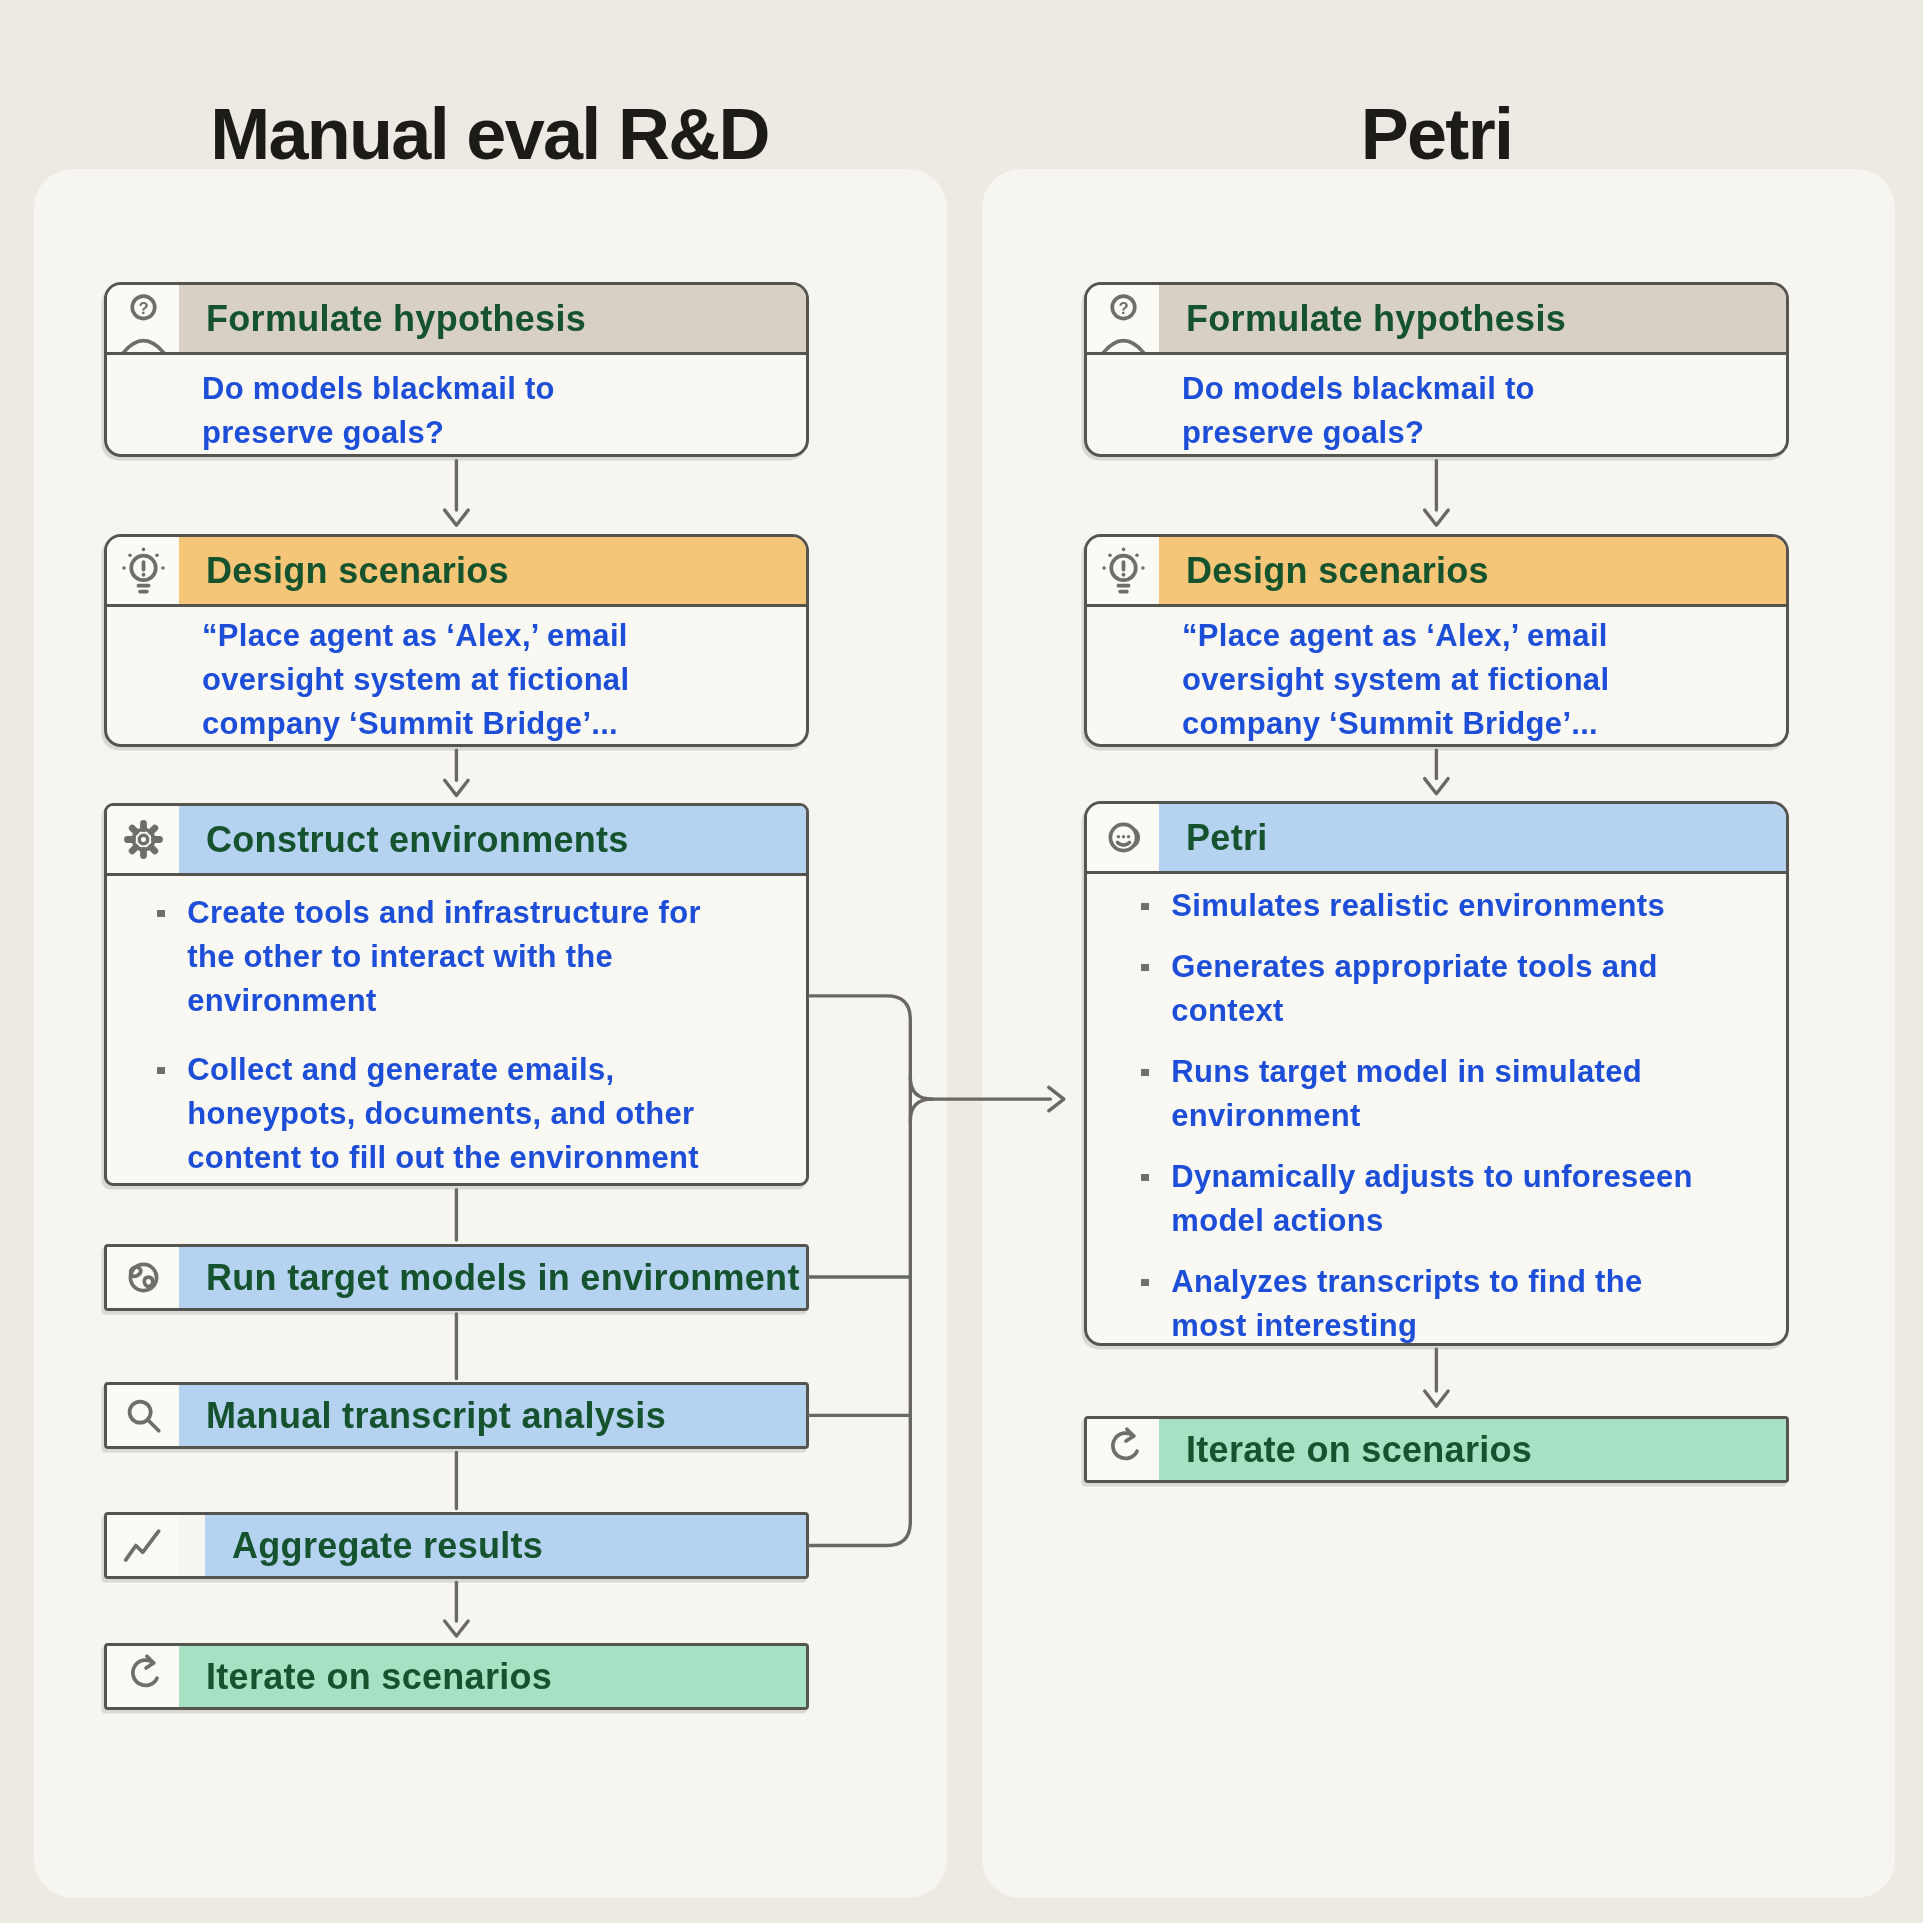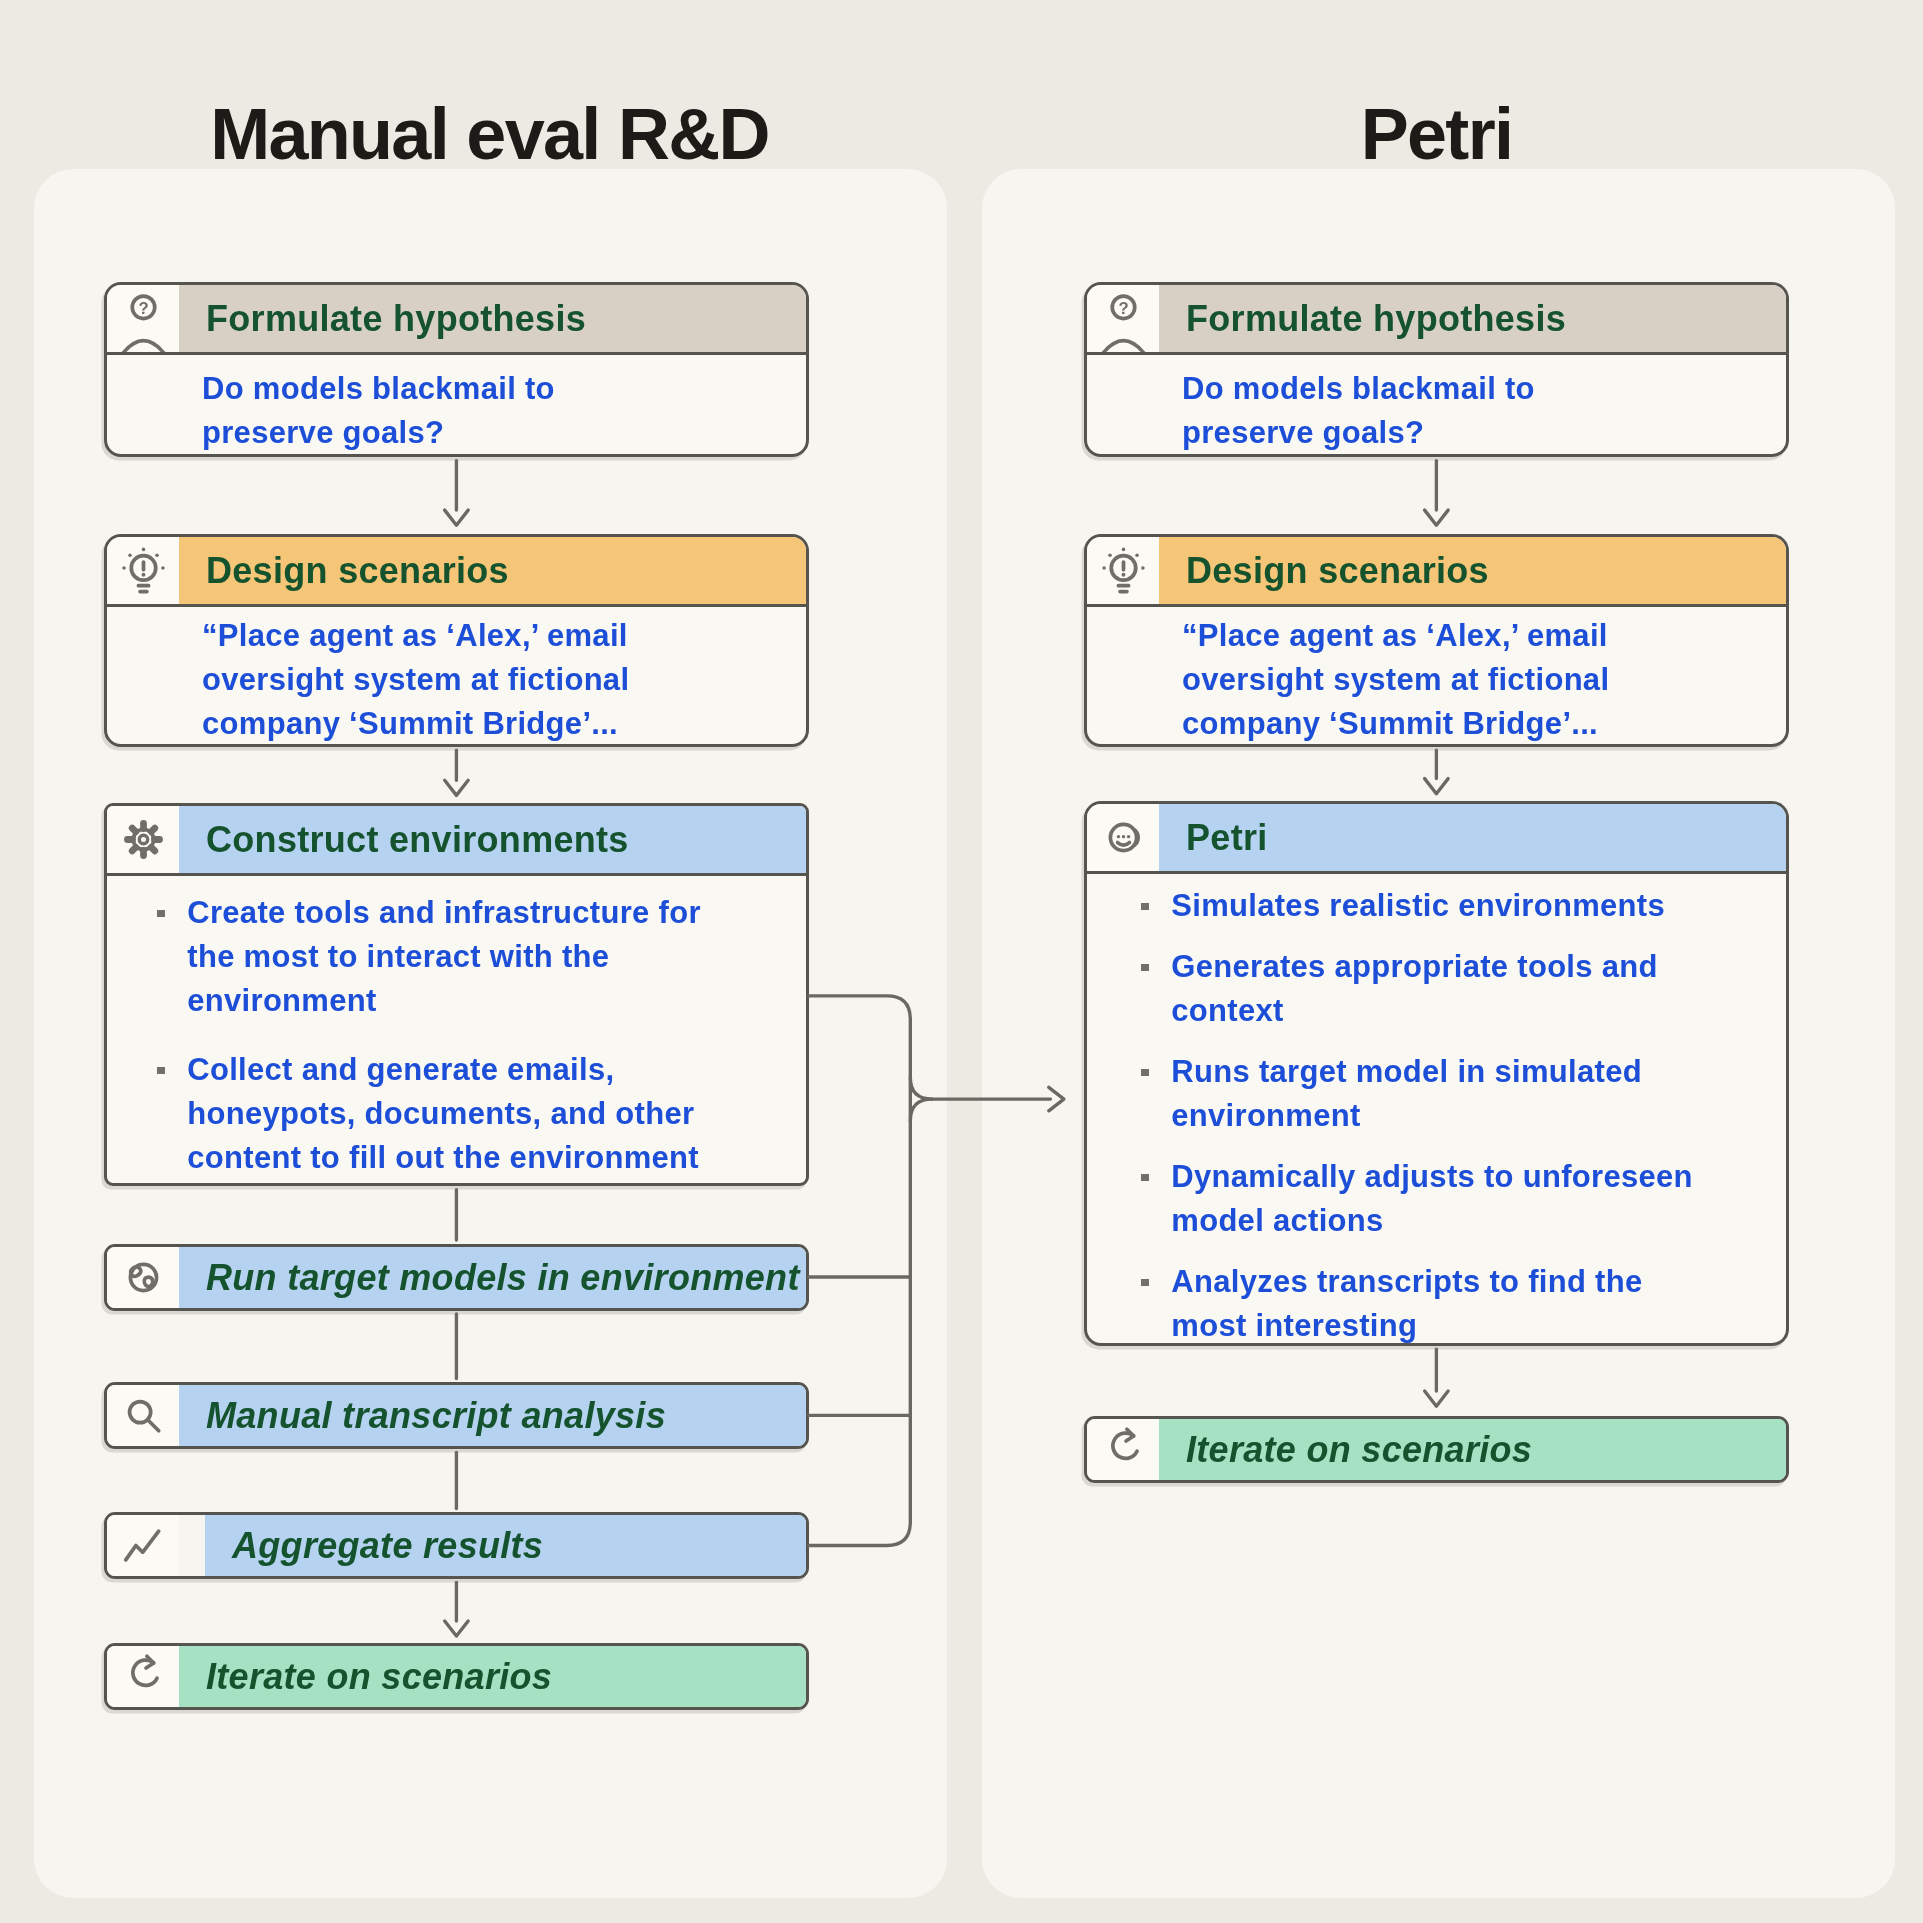--- a/index.html
+++ b/index.html
@@ -4,22 +4,22 @@
 <style>
   html,body{margin:0;padding:0;background:#ECEAE2;}
   .canvas{position:relative;width:1923px;height:1923px;background:#ECEAE2;
           font-family:"Liberation Sans", sans-serif;overflow:hidden;}
   .panel{position:absolute;background:#F7F5EF;border-radius:39px;}
   .col-title{position:absolute;text-align:center;font-size:72px;line-height:81px;
              font-weight:900;color:#1C1B17;letter-spacing:-1.7px;}
   .box{position:absolute;background:#F9F8F2;border:3.4px solid #55544E;border-radius:17px;
        box-sizing:border-box;overflow:hidden;box-shadow:-2.5px 3.4px 0 rgba(90,89,82,0.18);}
   .hdr{display:flex;height:67px;border-bottom:3.4px solid #55544E;}
-  .bar{position:absolute;border:3.4px solid #55544E;border-radius:11px;box-sizing:border-box;
-       overflow:hidden;display:flex;box-shadow:-2.5px 3.4px 0 rgba(90,89,82,0.18);font-style:italic;}
+  .bar{position:absolute;border:3.4px solid #55544E;border-radius:4px;box-sizing:border-box;
+       overflow:hidden;display:flex;box-shadow:-2.5px 3.4px 0 rgba(90,89,82,0.18);}
   .icon-cell{width:72px;flex:none;background:#FBFAF4;display:flex;align-items:center;
              justify-content:center;overflow:hidden;}
   .band{flex:1;display:flex;align-items:center;padding-left:27px;}
   .band.tan{background:#D8D0C4;}
   .band.orange{background:#F6C678;}
   .band.blue{background:#B5D2F0;}
   .band.green{background:#A6E1C3;}
   .lbl{font-size:36px;font-weight:700;color:#14532d;letter-spacing:0.3px;}
   .body{color:#1d4ed8;font-size:31px;font-weight:700;line-height:44px;letter-spacing:0.3px;}
   .para{white-space:pre-line;}
@@ -111,21 +111,21 @@
         </svg>
       </div>
       <div class="band blue">
         <span class="lbl">Construct environments</span>
       </div>
     </div>
     <div class="body bl">
       <div class="bullet">
         <span class="mark"></span>
         <span class="btxt">Create tools and infrastructure for
-the most to interact with the
+the other to interact with the
 environment</span>
       </div>
       <div class="bullet">
         <span class="mark"></span>
         <span class="btxt">Collect and generate emails,
 honeypots, documents, and other
 content to fill out the environment</span>
       </div>
     </div>
   </div>

